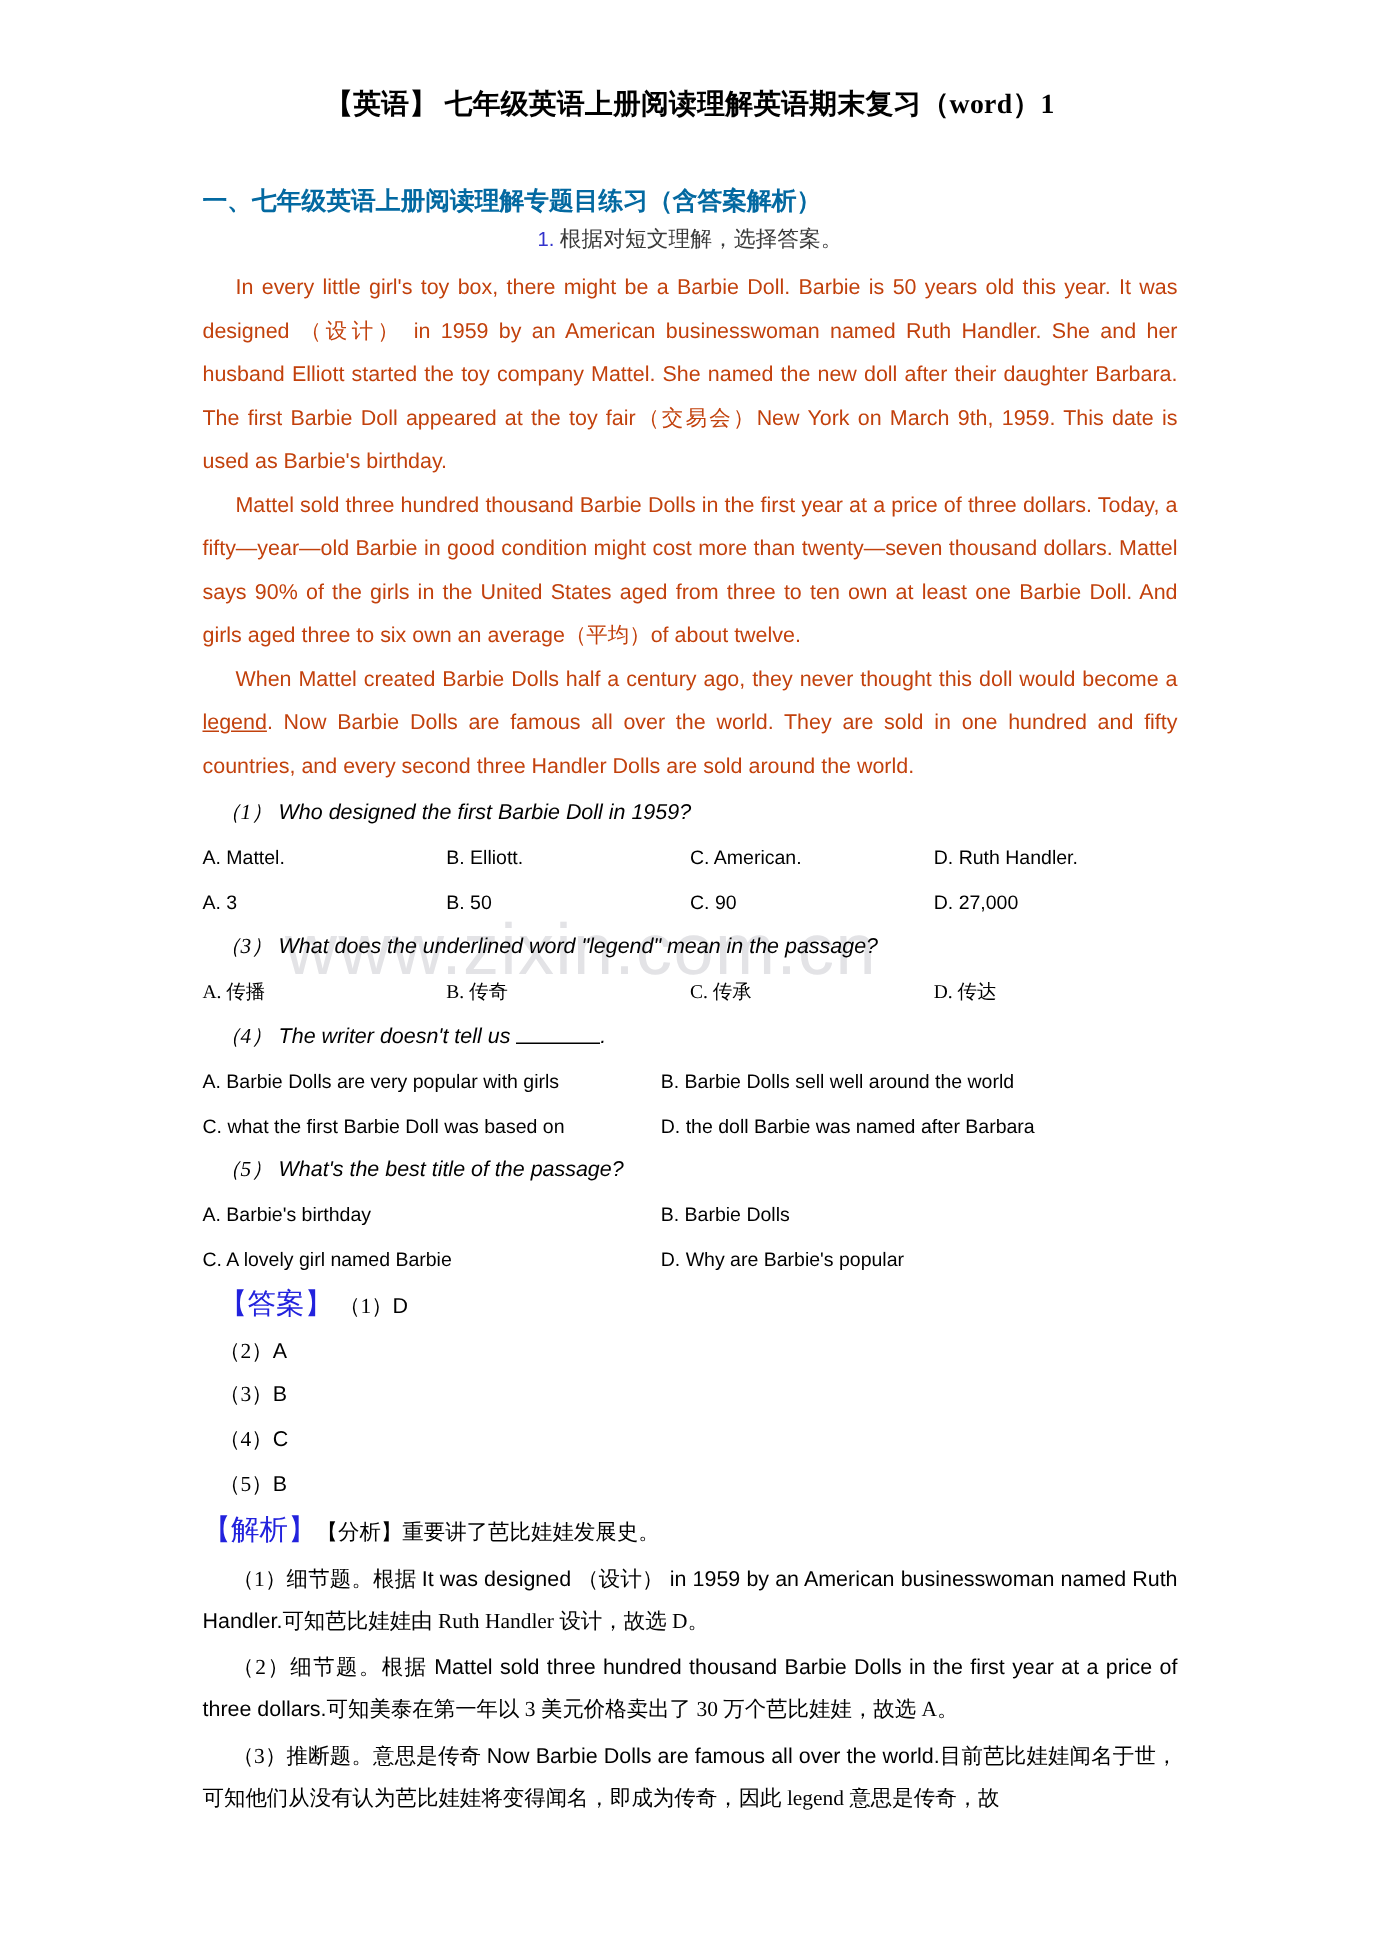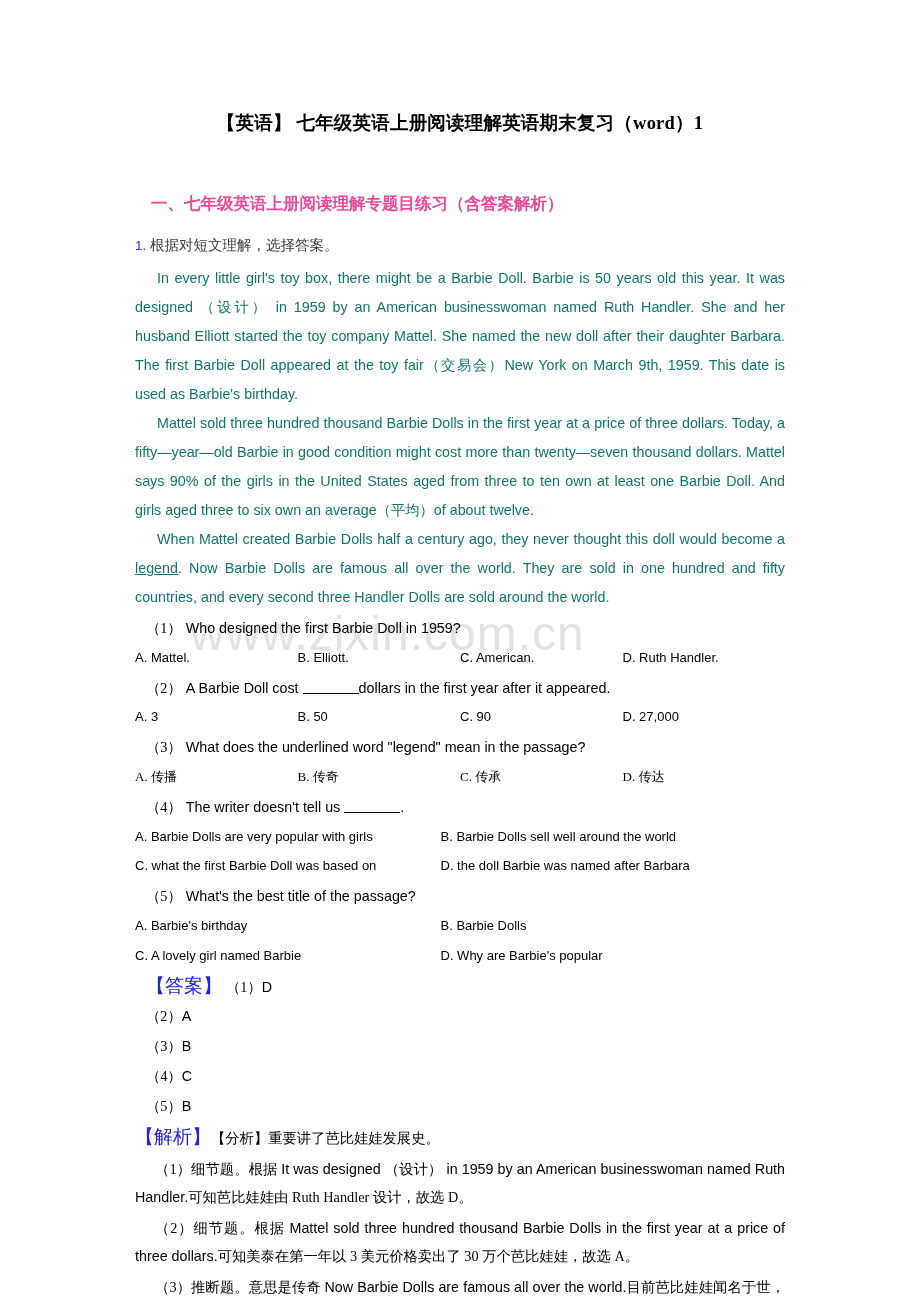--- a/index.html
+++ b/index.html
@@ -43,76 +43,78 @@
     z-index: 0;
     pointer-events: none;
     user-select: none;
   }
 
   .layer { position: relative; z-index: 2; }
 
   
   .doc-title {
     margin: 0;
-    padding-top: 110px;
+    padding-top: 56px;
     text-align: center;
     font-family: "Liberation Serif", "DejaVu Serif", serif;
     font-size: 18.5px;
     font-weight: bold;
     letter-spacing: 0.2px;
     color: #000;
   }
 
   .section-heading {
-    margin: 16px;
+    margin: 0;
     padding-top: 42px;
     font-family: "Liberation Serif", "DejaVu Serif", serif;
     font-size: 16.5px;
     font-weight: bold;
-    color: #ec4899;
+    color: #0369a1;
   }
 
   .numbered-instruction {
     margin: 0;
     padding-top: 5px;
     font-family: "Liberation Serif", "DejaVu Serif", serif;
     font-size: 14.5px;
     color: #3a3a3a;
+    text-align: center;
   }
   .numbered-instruction .num {
     color: #3333cc;
     font-family: "Liberation Sans", "DejaVu Sans", sans-serif;
     font-size: 13.5px;
   }
 
   
   .passage {
     margin: 0;
     padding-top: 9px;
     font-size: 14.3px;
     line-height: 29px;
     text-align: justify;
     text-justify: inter-word;
     text-indent: 22px;
-    color: #0f766e;
+    color: #c2410c;
   }
   .passage.cont { padding-top: 0; }
   .passage .cn {
     font-family: "Liberation Serif", "DejaVu Serif", serif;
   }
   .passage u { text-decoration: underline; }
 
   
   .q-stem {
     margin: 0;
     padding-top: 3px;
     padding-left: 11px;
     font-size: 14.3px;
     line-height: 26.8px;
     color: #000;
+    font-style: italic;
   }
   .q-stem .paren {
     font-family: "Liberation Serif", "DejaVu Serif", serif;
   }
   .blank {
     display: inline-block;
     border-bottom: 1px solid #000;
     width: 56px;
     vertical-align: -1px;
   }
@@ -198,24 +200,20 @@
       <span class="paren">（1）</span>
       <span>Who designed the first Barbie Doll in 1959?</span>
     </p>
     <div class="opts four">
       <div>A. Mattel.</div>
       <div>B. Elliott.</div>
       <div>C. American.</div>
       <div>D. Ruth Handler.</div>
     </div>
 
-    <p class="q-stem">
-      <span class="paren">（2）</span>
-      <span>A Barbie Doll cost </span><span class="blank"></span><span>dollars in the first year after it appeared.</span>
-    </p>
     <div class="opts four">
       <div>A. 3</div>
       <div>B. 50</div>
       <div>C. 90</div>
       <div>D. 27,000</div>
     </div>
 
     <p class="q-stem">
       <span class="paren">（3）</span>
       <span>What does the underlined word "legend" mean in the passage?</span>

